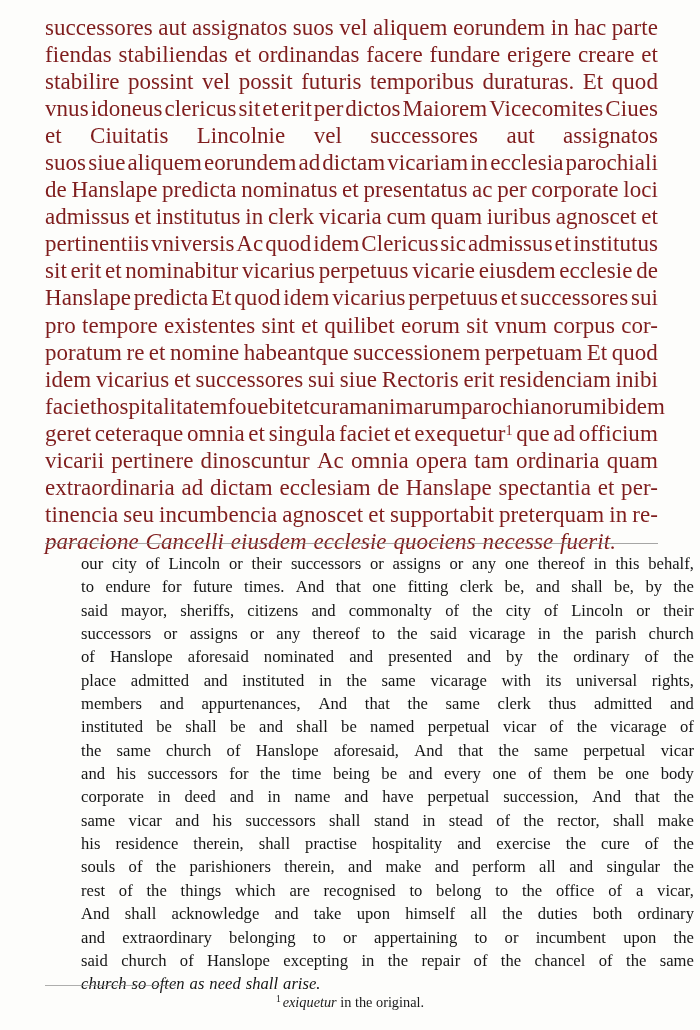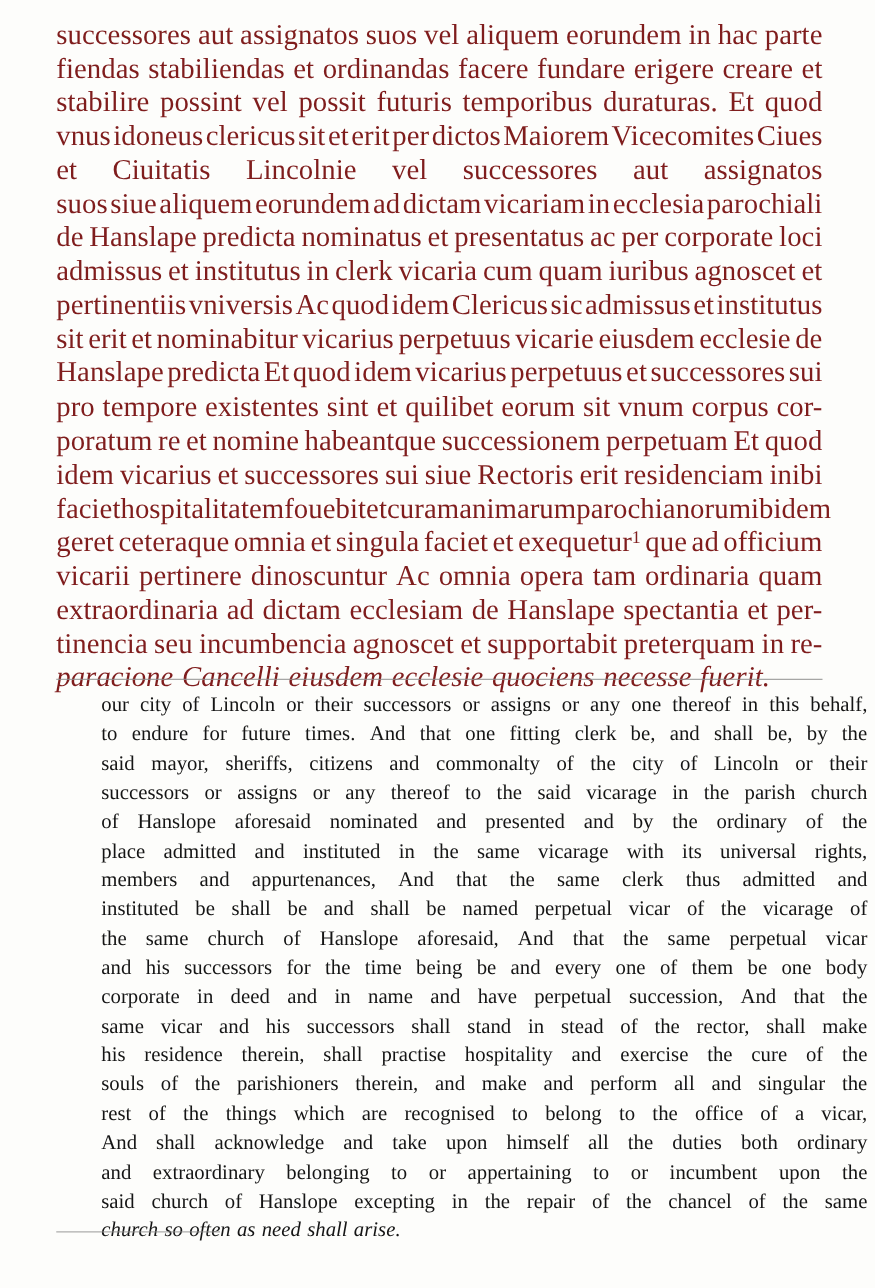--- a/index.html
+++ b/index.html
@@ -720,14 +720,17 @@
           <span>as</span>
           <span>need</span>
           <span>shall</span>
           <span>arise.</span>
         </div>
       </div>
     </div>
 
   <div class="footnote-rule"></div>
 
+  <div class="footnote">
+    <sup>1</sup><span class="it">exiquetur</span><span> in the original.</span>
+  </div>
 
 </div>
 
 </body></html>

